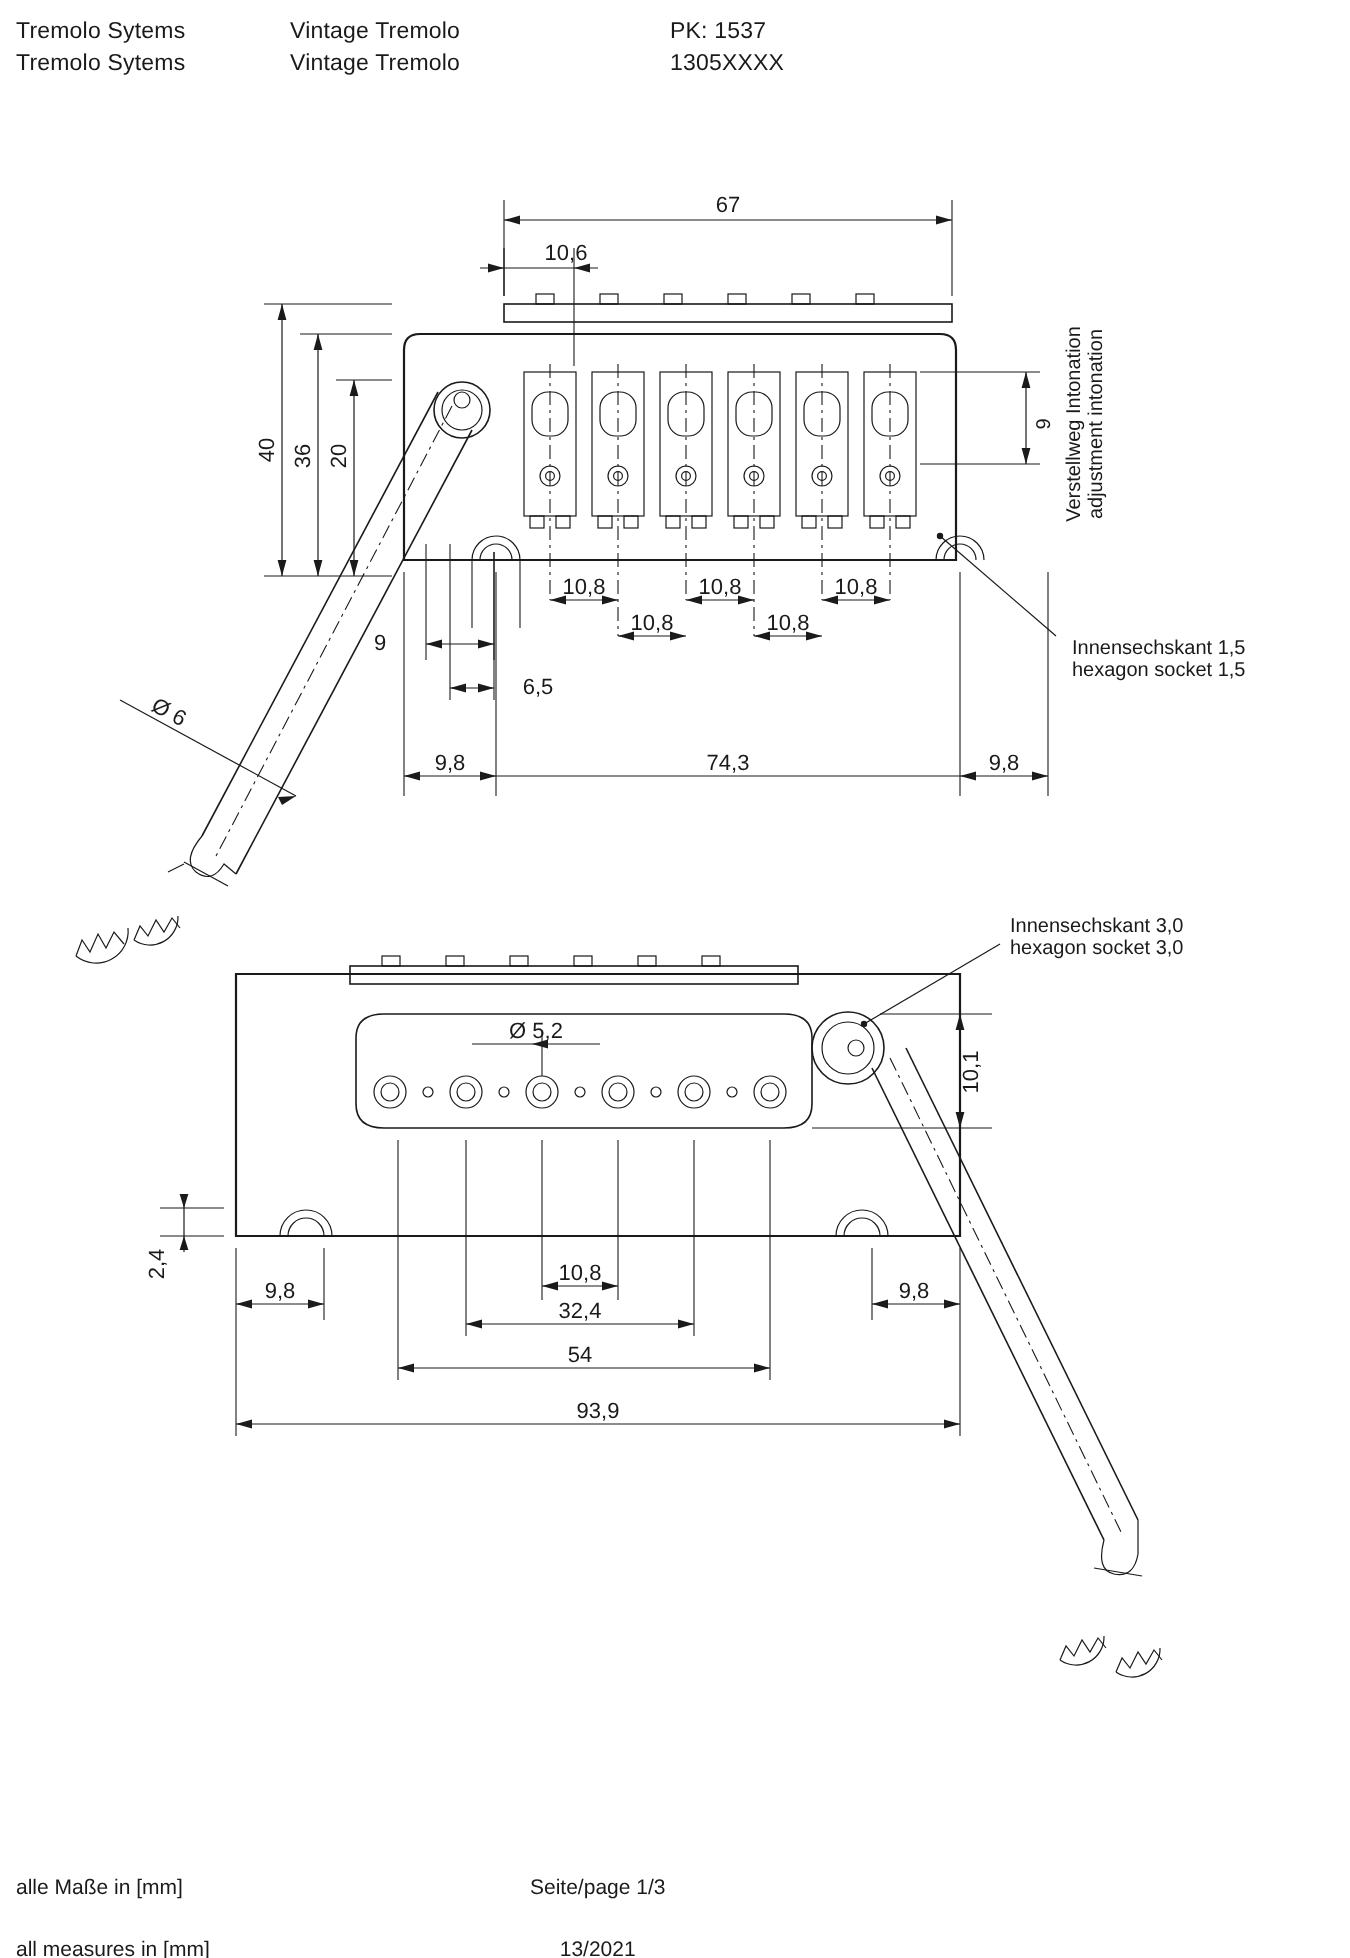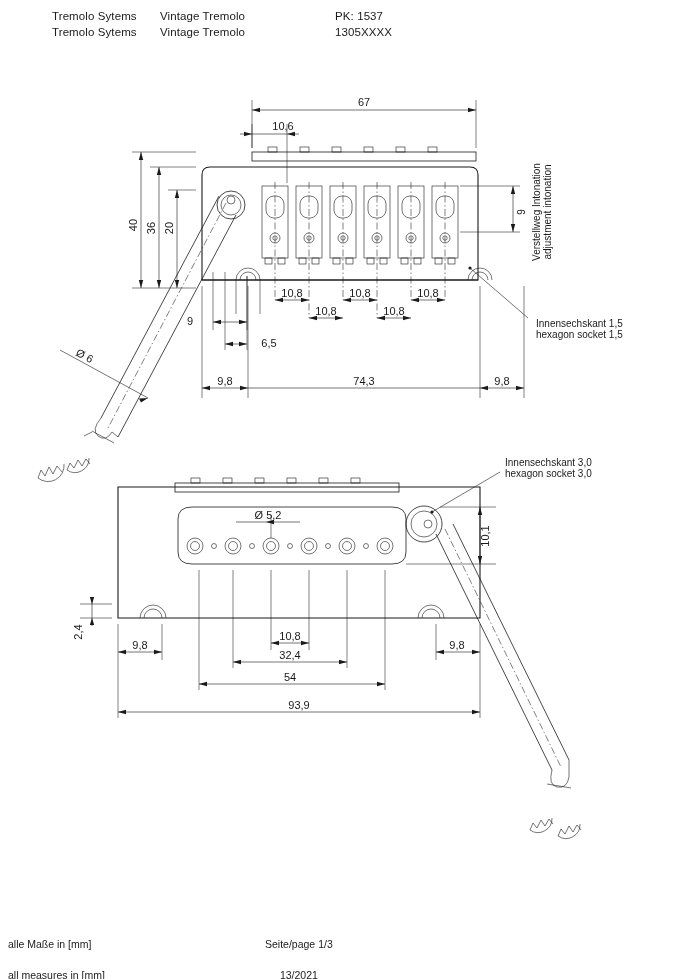--- a/index.html
+++ b/index.html
@@ -10,22 +10,22 @@
     position:relative;
     overflow:hidden;
   }
   .sheet { position:absolute; left:0; top:0; width:675px; height:979px; }
 
   
   .hdr { position:absolute; left:0; top:0; width:675px; height:56px; }
   .hdr .col { position:absolute; font-size:11.5px; letter-spacing:0.1px; }
   .hdr .r1 { top:10px; }
   .hdr .r2 { top:26px; }
-  .c1 { left:8px;margin-left:44px; }
-  .c2 { left:160px; }
+  .c1 { left:8px; }
+  .c2 { left:145px; }
   .c3 { left:335px; }
 
   .brand { position:absolute; right:8px; top:5px; text-align:right; }
   .brand .logo {
     font-family:"Liberation Serif", serif;
     font-weight:bold;
     font-size:19px;
     letter-spacing:1.2px;
     color:#d2232a;
   }

